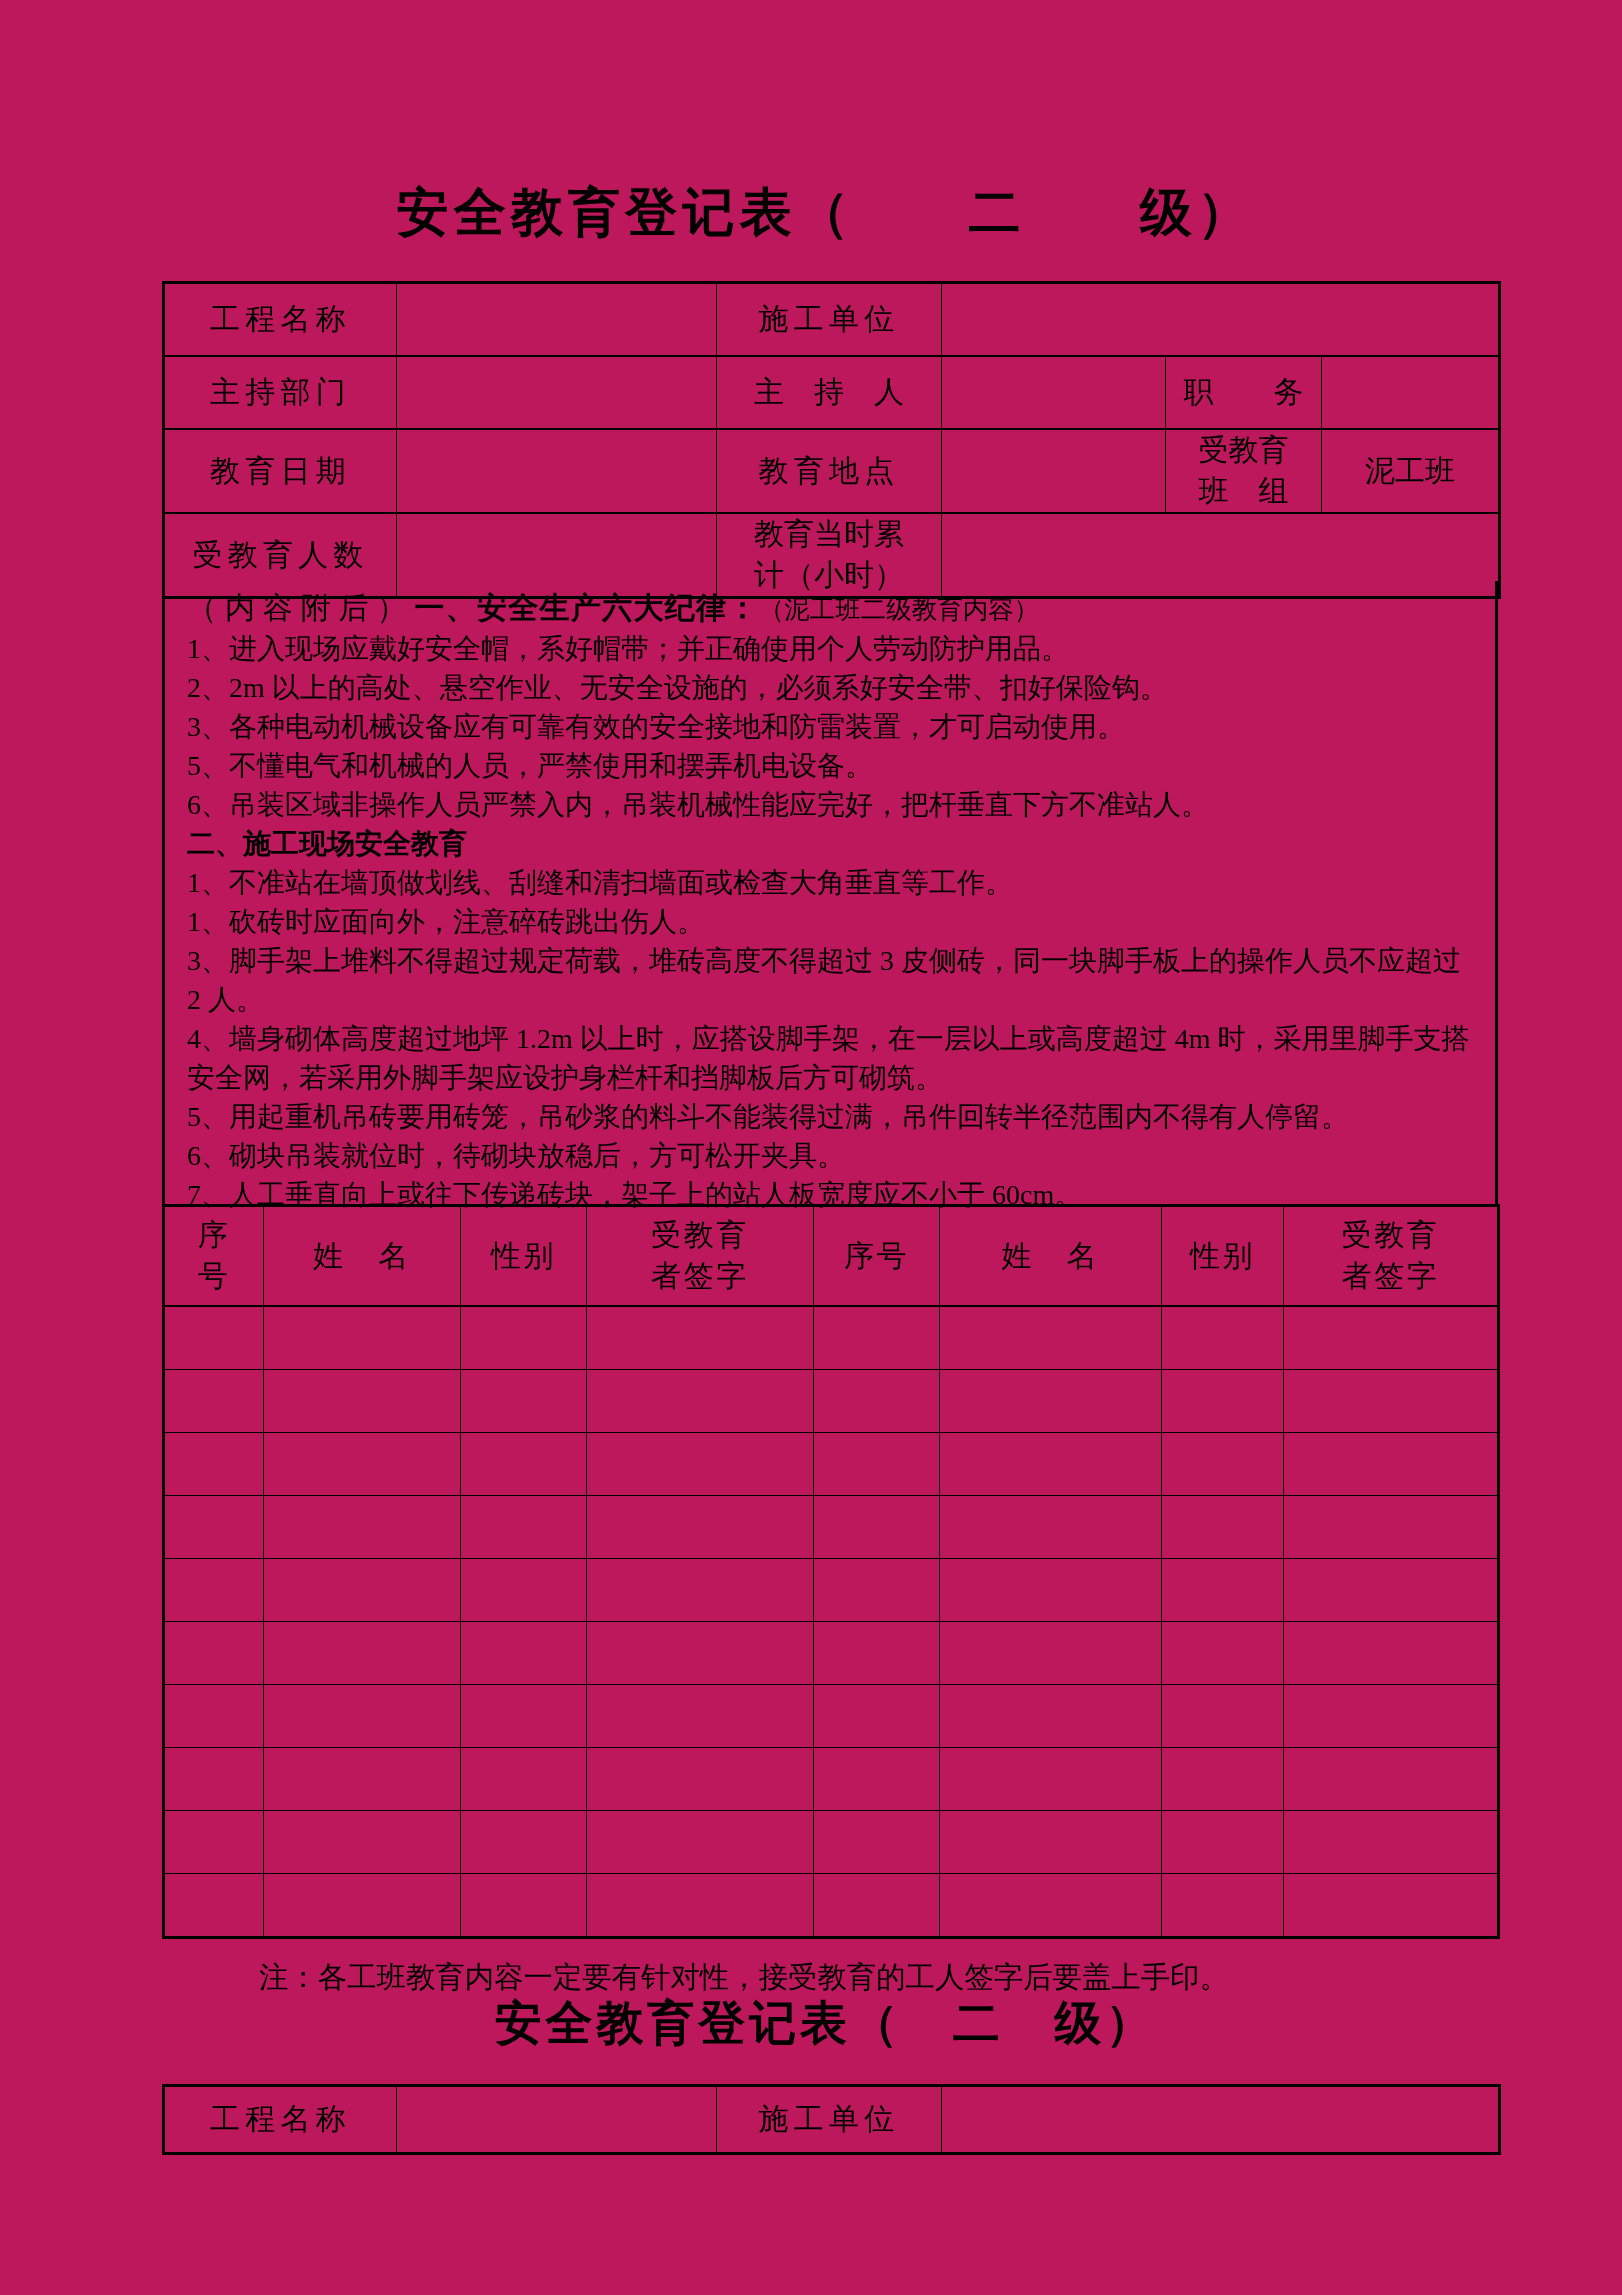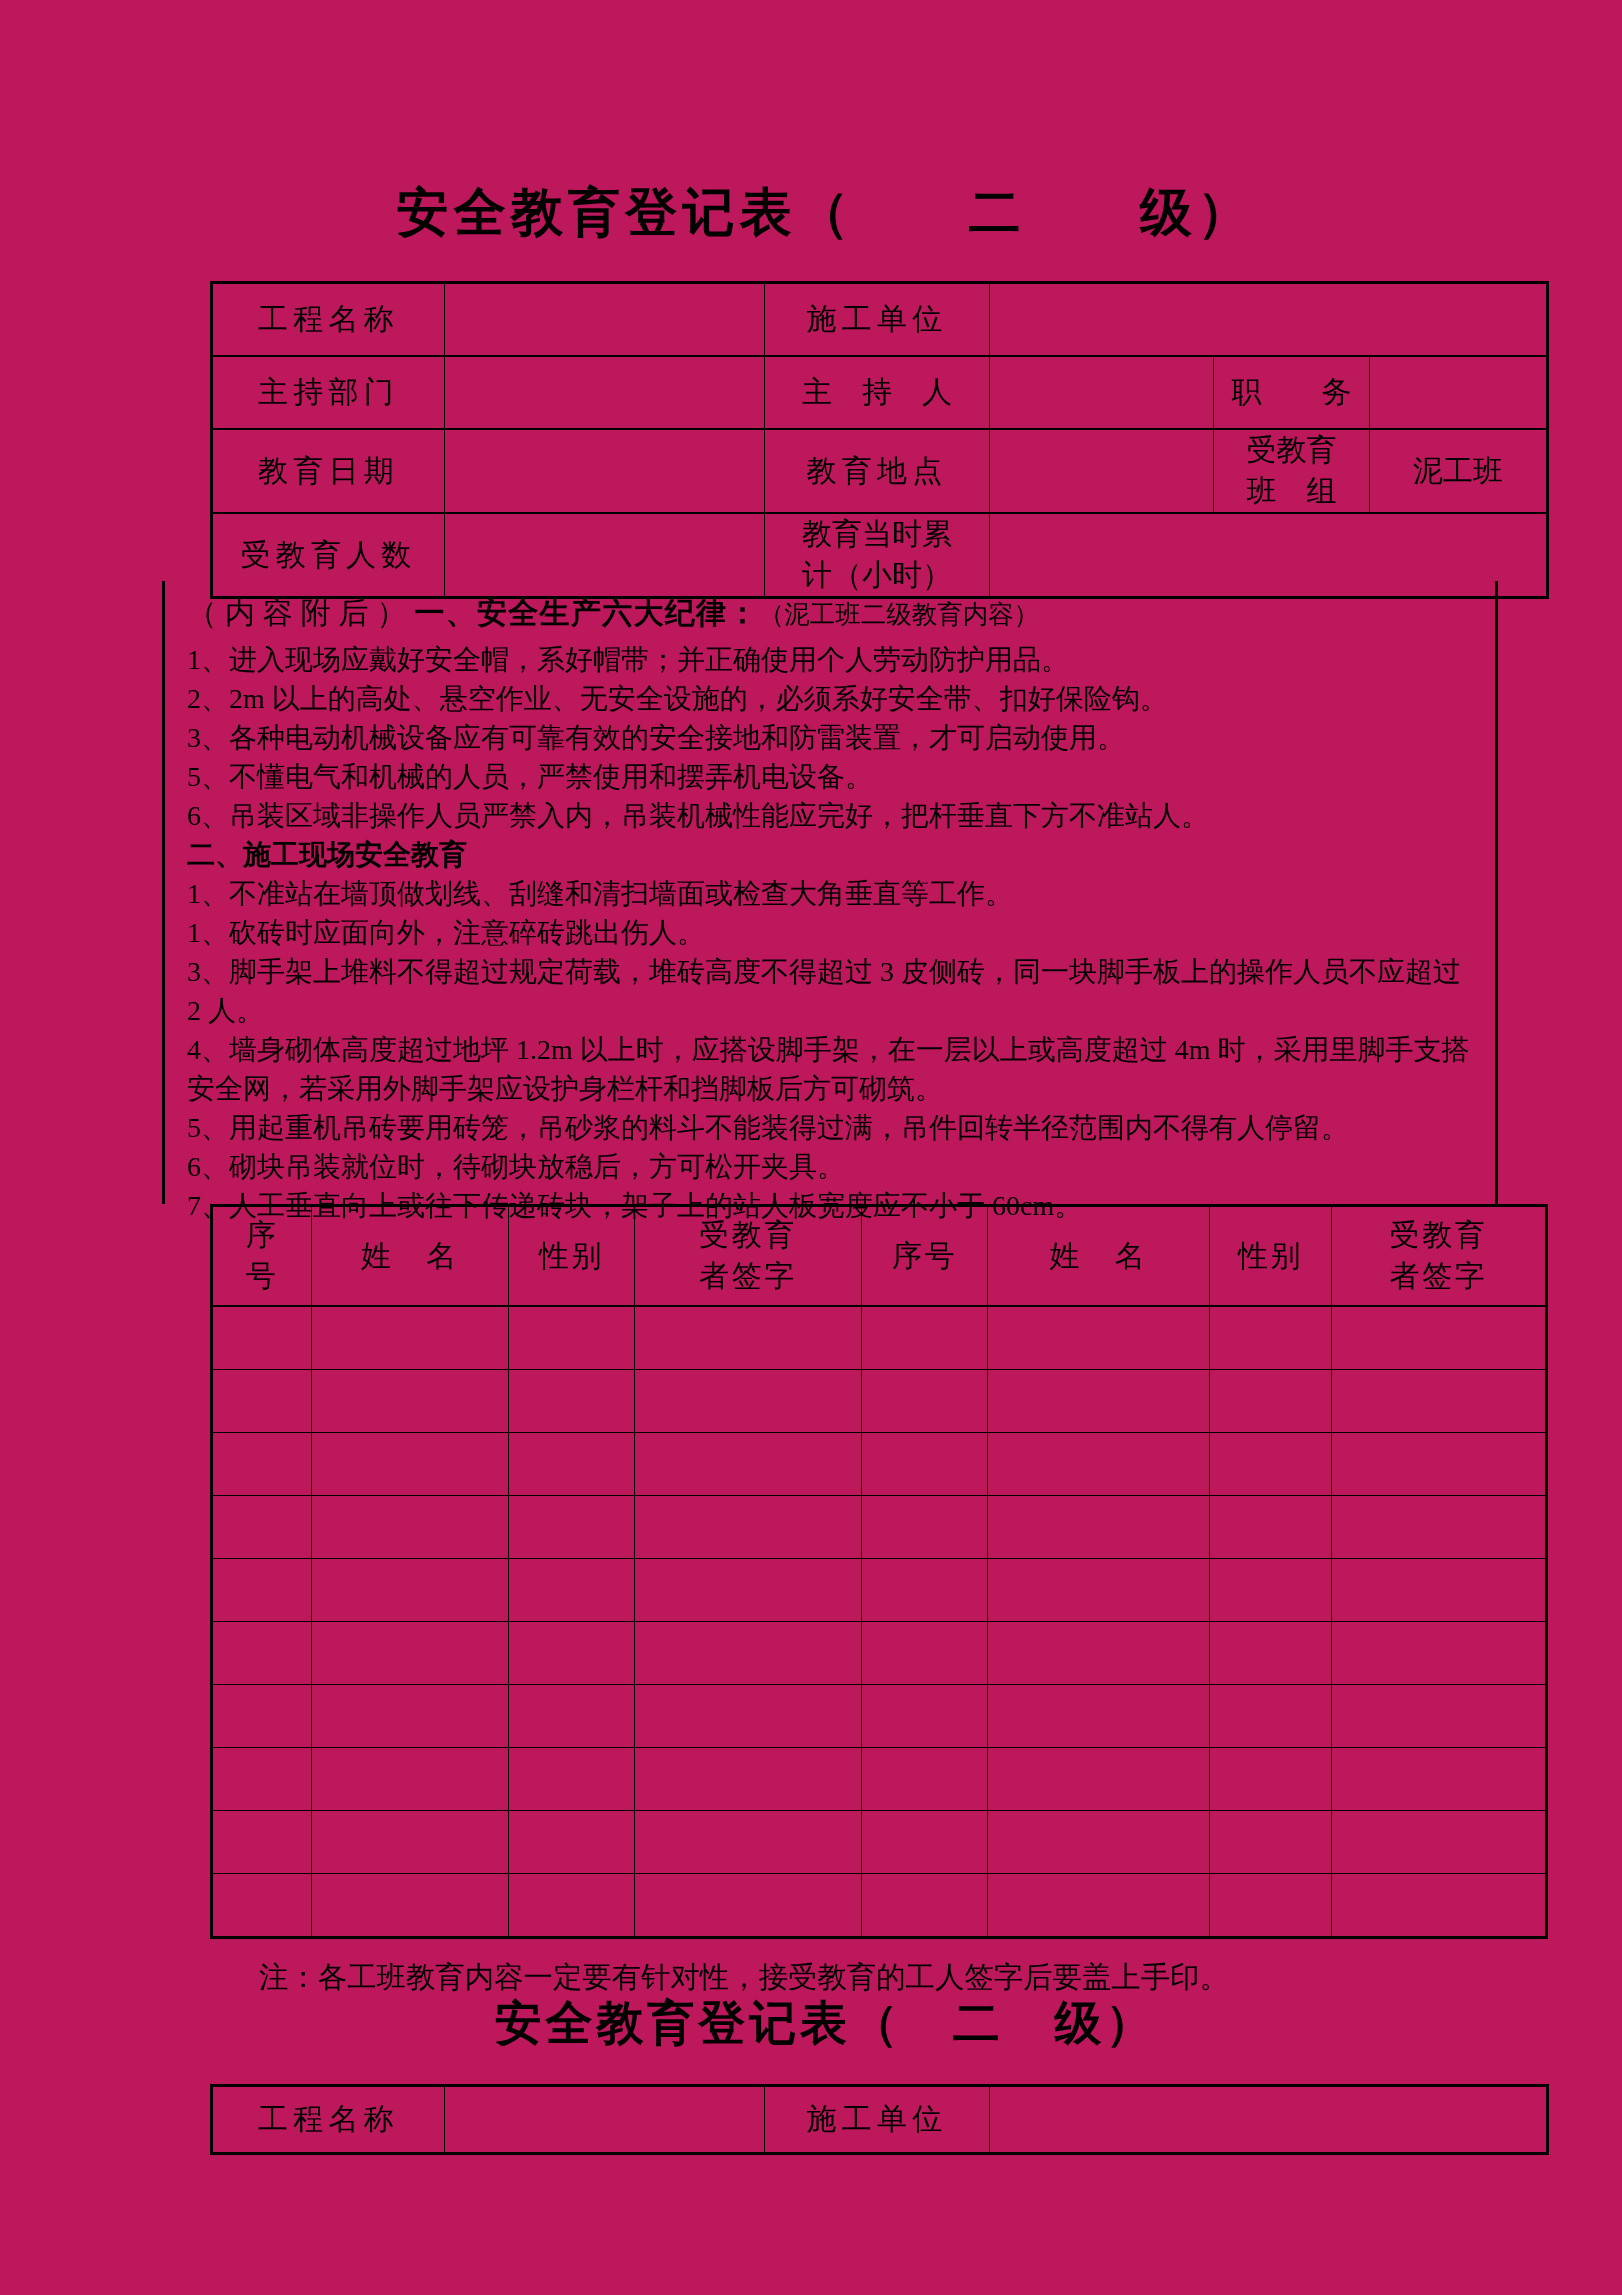--- a/index.html
+++ b/index.html
@@ -9,36 +9,36 @@
     background:#be185d;color:#000;
     font-family:"Liberation Serif","DejaVu Serif",serif;
     overflow:hidden;
     padding-left:28px;
   }
   .title1{
     position:absolute;top:178px;left:0;width:100%;
     text-align:center;font-size:52px;font-weight:bold;letter-spacing:5.2px;
   }
   table{border-collapse:collapse;table-layout:fixed;}
-  .frame{border:3.3px solid #000;margin-left:48px;}
+  .frame{border:3.3px solid #000;}
   .info-table{position:absolute;top:281px;left:162px;width:1336px;}
   .info-table td{
     border:1.3px solid #000;border-top-width:2px;border-bottom-width:2px;
     height:71px;text-align:center;vertical-align:middle;
     font-size:30px;white-space:pre-line;padding:0 3.9px;
   }
   .label{letter-spacing:5.2px;}
   .content-box{
     position:absolute;top:581px;left:162px;width:1336px;height:623px;
     box-sizing:border-box;
     border-left:3.3px solid #000;border-right:3.3px solid #000;
     padding:6.5px 18.3px 0 22px;
     font-size:28px;line-height:39px;
   }
-  .content-heading{font-size:30px;line-height:50px;}
+  .content-heading{font-size:30px;line-height:39px;}
   .ch-prefix{letter-spacing:7.9px;}
   .ch-bold{font-weight:bold;letter-spacing:1.3px;}
   .ch-suffix{font-size:25.5px;}
   .bold{font-weight:bold;}
   .sig-table{position:absolute;top:1204px;left:162px;width:1336px;}
   .sig-table th{
     border:1.3px solid #000;border-bottom-width:2px;
     height:96px;font-size:30px;font-weight:normal;
     text-align:center;vertical-align:middle;white-space:pre-line;letter-spacing:2.6px;
   }

